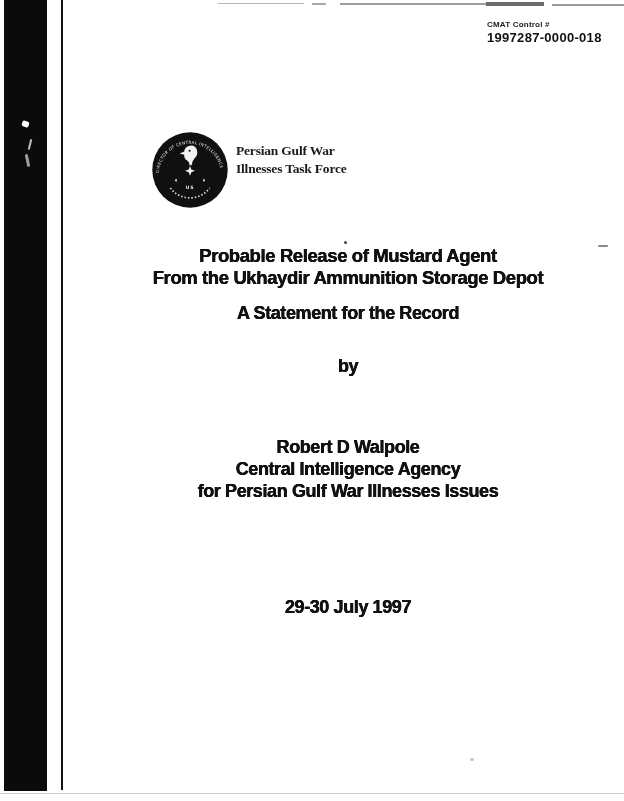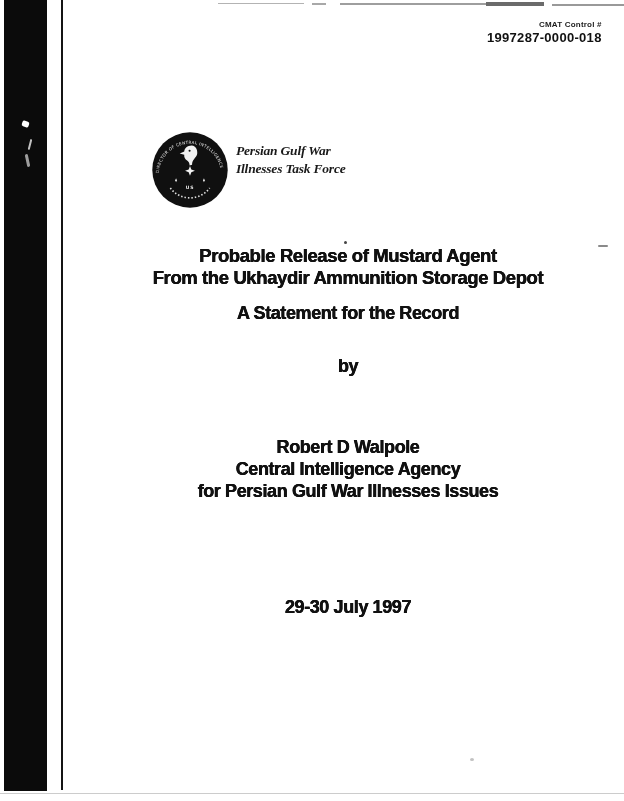--- a/index.html
+++ b/index.html
@@ -29,29 +29,29 @@
   .sc2{left:312px;top:3px;width:14px;height:2px;background:#a8a8a8;}
   .sc3{left:340px;top:3px;width:146px;height:2px;background:#9e9e9e;}
   .sc4{left:486px;top:2px;width:58px;height:4px;background:#6b6b6b;}
   .sc5{left:552px;top:4px;width:72px;height:2px;background:#999999;}
   .hairline{position:absolute;left:0;top:793px;width:624px;height:1px;background:#cccccc;}
   .page-speck{position:absolute;border-radius:50%;}
   .ps1{left:344px;top:241px;width:3px;height:3px;background:#444444;}
   .ps2{left:598px;top:245px;width:10px;height:2px;border-radius:1px;background:#8a8a8a;}
   .ps3{left:470px;top:758px;width:4px;height:3px;background:#c2c2c2;}
   
-  .cmat{position:absolute;left:487px;top:20px;color:#1c1c1c;text-align:right;}
+  .cmat{position:absolute;left:487px;top:20px;color:#1c1c1c;text-align:left;}
   .cmat-label{font-size:8px;font-weight:bold;letter-spacing:.2px;line-height:10px;}
   .cmat-number{font-size:13px;font-weight:bold;letter-spacing:.3px;line-height:13px;margin-top:1px;color:#111;}
   
   .seal{position:absolute;left:149px;top:127px;}
   .org-name{
     position:absolute;left:236px;top:142px;
     font-family:"Liberation Serif", serif;
-    font-style:italic;font-weight:bold;
+    font-weight:bold;
     font-size:13.5px;line-height:18px;color:#1a1a1a;
     letter-spacing:-.2px;
   }
   
   .doc-text{
     position:absolute;left:0;width:616px;
     text-align:center;
     font-weight:bold;
     font-size:18px;line-height:22px;
     letter-spacing:-.4px;

